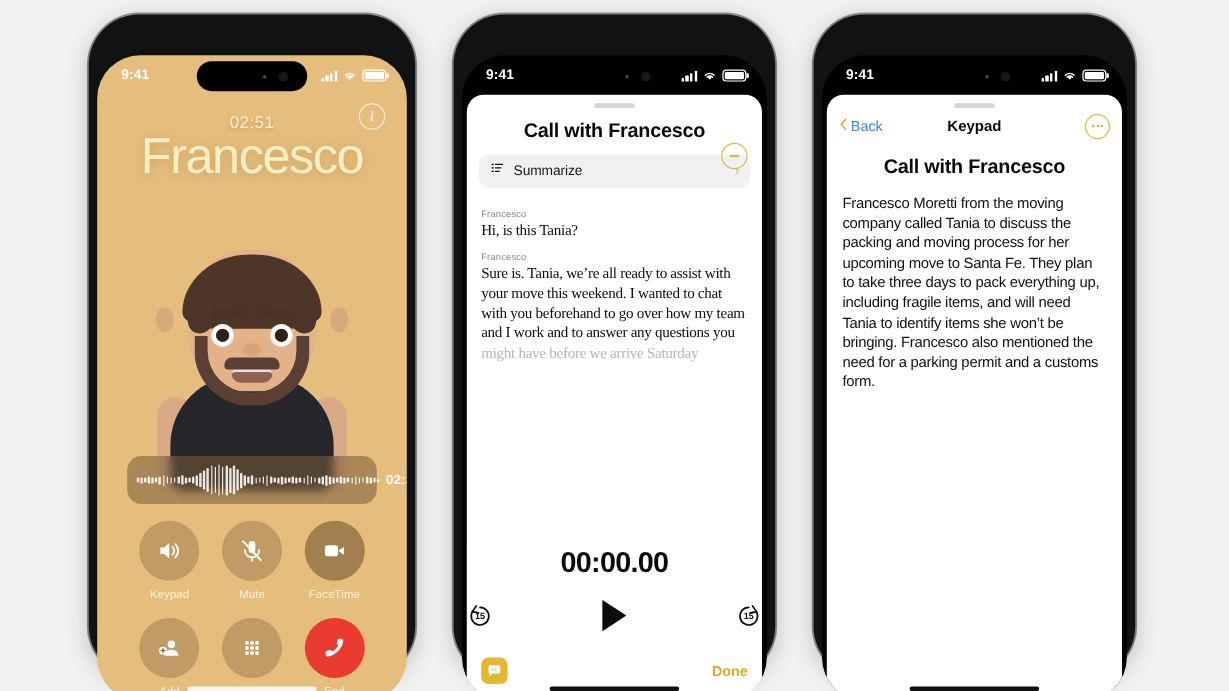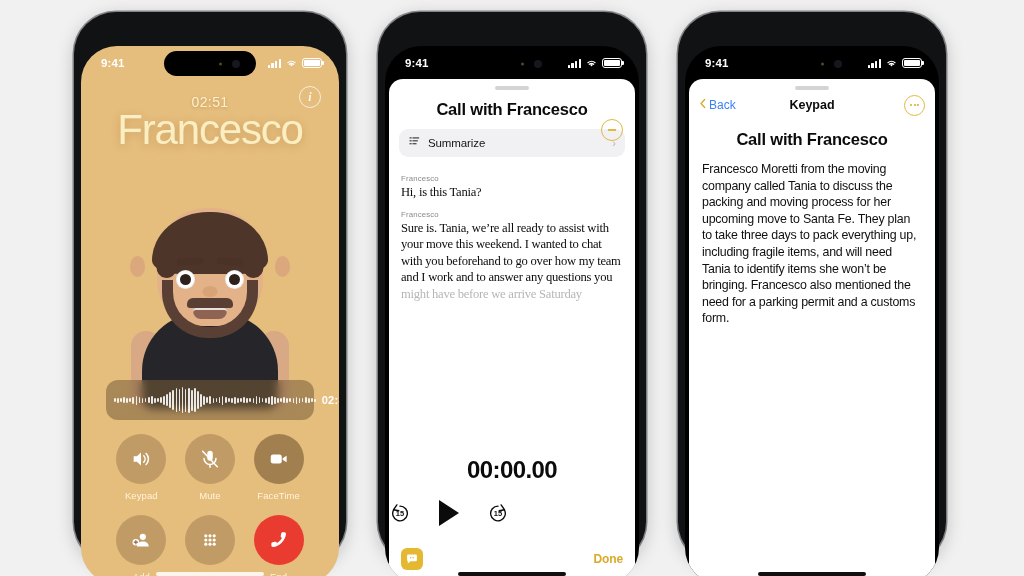--- a/index.html
+++ b/index.html
@@ -388,21 +388,21 @@
     background: #fff;
   }
   .player-time {
     text-align:center;
     font-size: 24px;
     font-weight: bold;
     color:#0b0b0c;
     letter-spacing:-.6px;
   }
   .player-row {
-    display:flex; align-items:center; justify-content:flex-start;
+    display:flex; align-items:center; justify-content:space-between;
     gap: 28px;
     margin-top: 16px;
   }
   .skip {
     width: 22px; height: 22px;
     position: relative;
     color: #0b0b0c;
   }
   .skip-num {
     position:absolute; left:0; right:0; top:50%;

